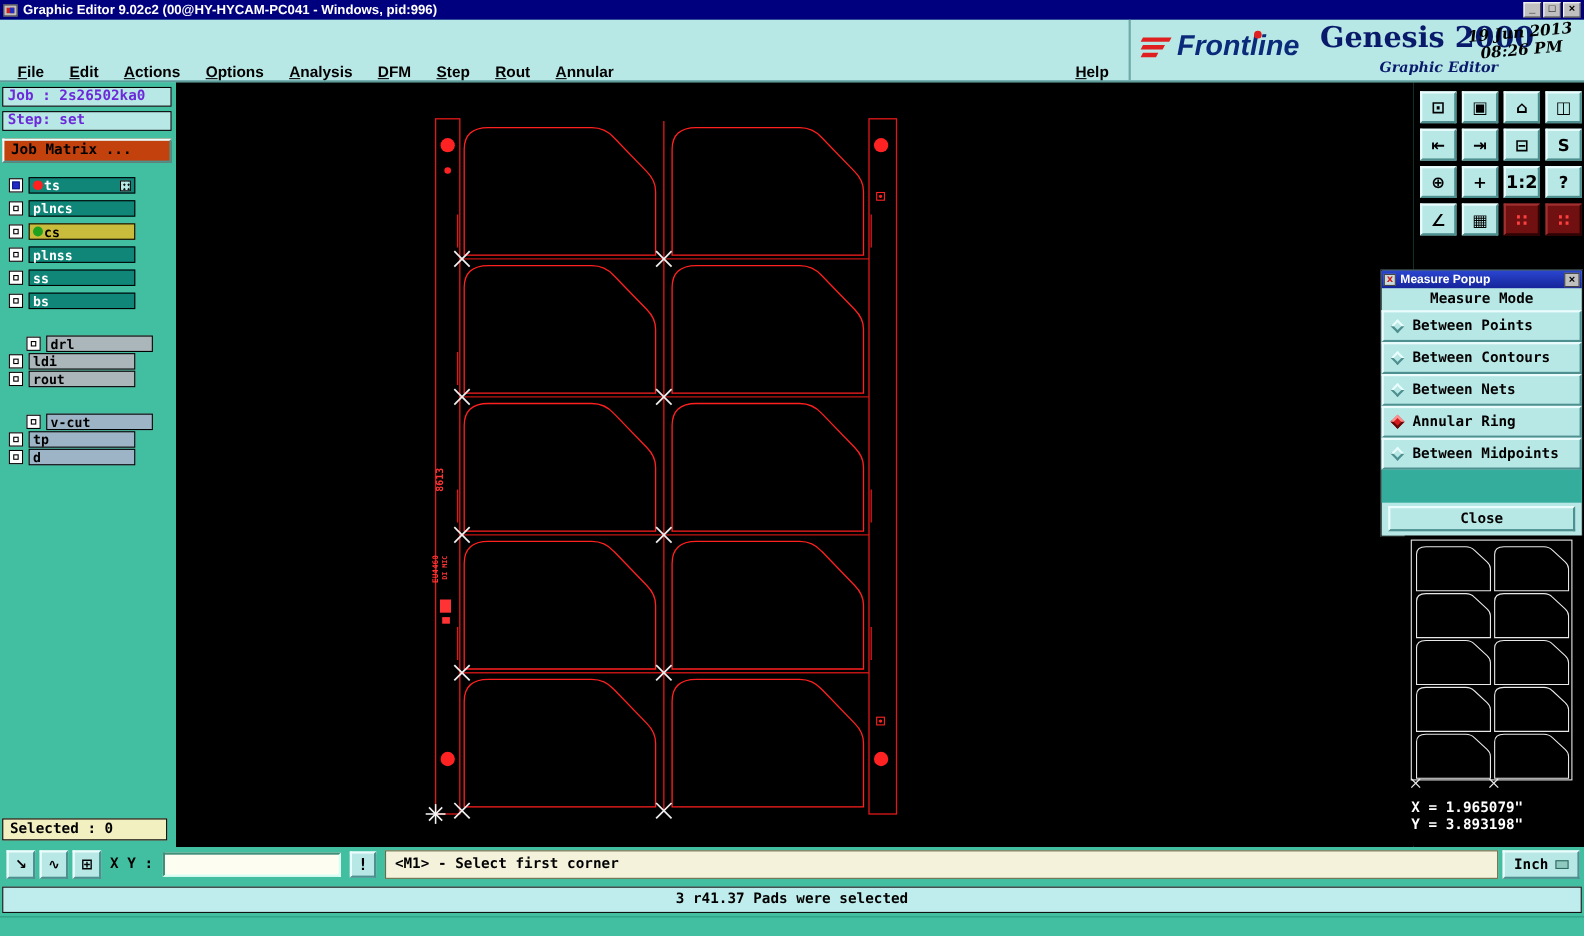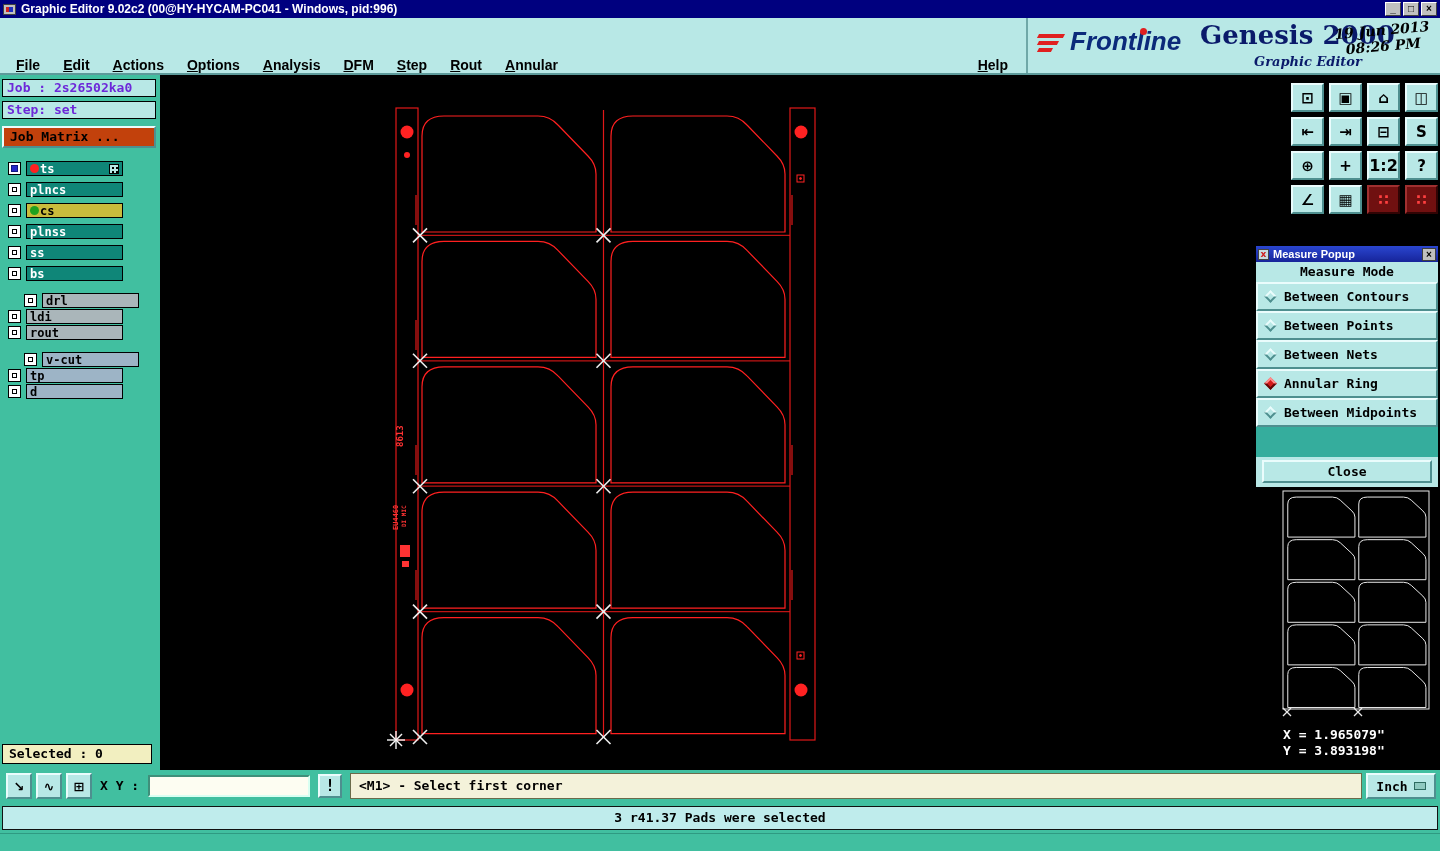--- a/index.html
+++ b/index.html
@@ -47,21 +47,21 @@
   
   .info-box { margin:4px 4px 0 2px; height:18px; background:#b8e8e6; border:1px solid #000;
     font:bold 13px "DejaVu Sans Mono", monospace; line-height:16px; padding-left:4px; color:#6d28d9; }
   .jm-btn { margin:7px 4px 0 2px; height:22px; background:#c2410c;
     border-top:2px solid #eafcfc; border-left:2px solid #eafcfc;
     border-right:2px solid #4e8f8f; border-bottom:2px solid #4e8f8f;
     font:bold 13px "DejaVu Sans Mono", monospace; line-height:18px; padding-left:6px; color:#000; }
   .layers { margin:13px 0 0 8px; }
   .layer-row { display:flex; align-items:center; height:15px; margin-bottom:6px; }
   .layer-row.tight { margin-bottom:1px; }
-  .layer-row.gap-top { margin-top:12px;padding-left:16px; }
+  .layer-row.gap-top { margin-top:24px;padding-left:16px; }
   .cb { width:13px; height:13px; background:#fff; border:1px solid #000; margin-right:5px; flex:none; display:block; }
   .cb-in { display:block; width:5px; height:5px; border:1px solid #000; margin:3px; }
   .cb-in.blue { width:7px; height:7px; margin:2px; background:#2428c8; border-color:#101880; }
   .bar { display:flex; align-items:center; width:97px; height:15px; border:1px solid #000;
     padding:0 3px; gap:1px; font:bold 12px "DejaVu Sans Mono", monospace; }
   .bar.teal { background:#0f8678; color:#fff; }
   .bar.yellow { background:#c9bc3c; color:#000; }
   .bar.gray { background:#aab6ba; color:#000; }
   .bar.bluegray { background:#9db4c6; color:#000; }
   .dot { width:9px; height:9px; border-radius:50%; flex:none; }
@@ -454,25 +454,25 @@
 
 <div class="popup">
   <div class="popup-title">
     <span class="popup-title-icon">x</span>
     <span class="popup-title-text">Measure Popup</span>
     <span class="popup-close">×</span>
   </div>
   <div class="mp-header">Measure Mode</div>
   <div class="mp-opt">
     <span class="diamond"></span>
-    <span class="mp-label">Between Contours</span>
+    <span class="mp-label">Between Points</span>
   </div>
   <div class="mp-opt">
     <span class="diamond"></span>
-    <span class="mp-label">Between Points</span>
+    <span class="mp-label">Between Contours</span>
   </div>
   <div class="mp-opt">
     <span class="diamond"></span>
     <span class="mp-label">Between Nets</span>
   </div>
   <div class="mp-opt">
     <span class="diamond sel"></span>
     <span class="mp-label">Annular Ring</span>
   </div>
   <div class="mp-opt">

